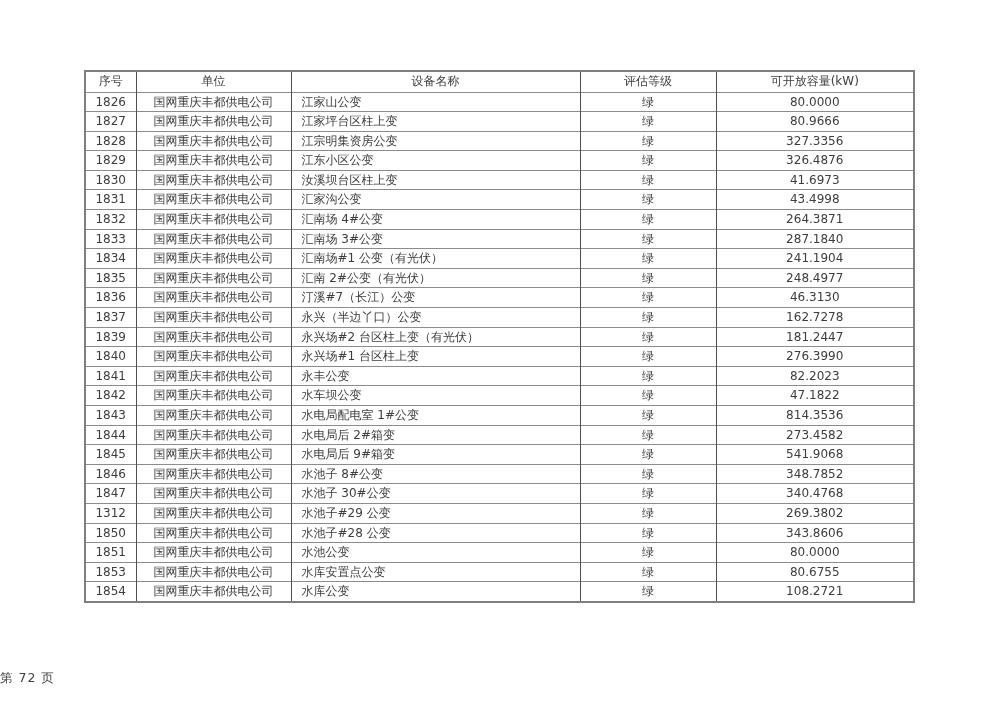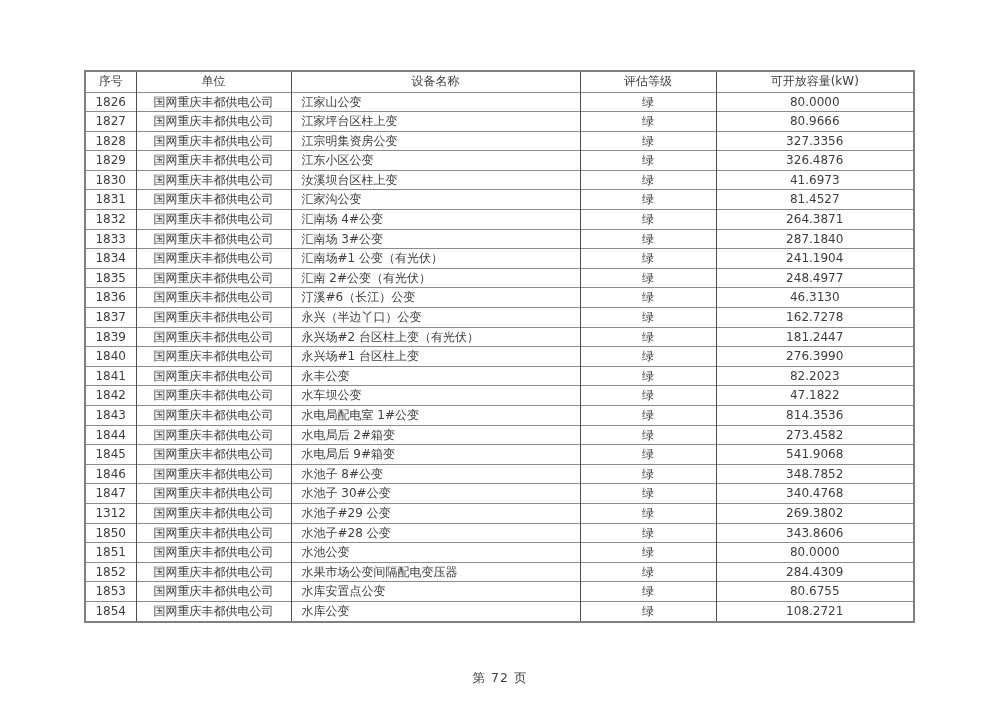--- a/index.html
+++ b/index.html
@@ -51,21 +51,20 @@
   
   table.capacity-table td.cell-device {
     text-align: left;
     padding-left: 10px;
   }
   .page-footer {
     position: absolute;
     left: 0;
     top: 670px;
     width: 100%;
-    text-align: center;
     font-size: 12.5px;
     color: #404040;
     letter-spacing: 1px;
   }
 </style>
 </head>
 <body>
 
 <div class="page">
 
@@ -120,21 +119,21 @@
           <td class="cell-unit">国网重庆丰都供电公司</td>
           <td class="cell-device">汝溪坝台区柱上变</td>
           <td class="cell-grade">绿</td>
           <td class="cell-capacity">41.6973</td>
         </tr>
         <tr>
           <td class="cell-serial">1831</td>
           <td class="cell-unit">国网重庆丰都供电公司</td>
           <td class="cell-device">汇家沟公变</td>
           <td class="cell-grade">绿</td>
-          <td class="cell-capacity">81.4527</td>
+          <td class="cell-capacity">43.4998</td>
         </tr>
         <tr>
           <td class="cell-serial">1832</td>
           <td class="cell-unit">国网重庆丰都供电公司</td>
           <td class="cell-device">汇南场 4#公变</td>
           <td class="cell-grade">绿</td>
           <td class="cell-capacity">264.3871</td>
         </tr>
         <tr>
           <td class="cell-serial">1833</td>
@@ -153,21 +152,21 @@
         <tr>
           <td class="cell-serial">1835</td>
           <td class="cell-unit">国网重庆丰都供电公司</td>
           <td class="cell-device">汇南 2#公变（有光伏）</td>
           <td class="cell-grade">绿</td>
           <td class="cell-capacity">248.4977</td>
         </tr>
         <tr>
           <td class="cell-serial">1836</td>
           <td class="cell-unit">国网重庆丰都供电公司</td>
-          <td class="cell-device">汀溪#6（长江）公变</td>
+          <td class="cell-device">汀溪#7（长江）公变</td>
           <td class="cell-grade">绿</td>
           <td class="cell-capacity">46.3130</td>
         </tr>
         <tr>
           <td class="cell-serial">1837</td>
           <td class="cell-unit">国网重庆丰都供电公司</td>
           <td class="cell-device">永兴（半边丫口）公变</td>
           <td class="cell-grade">绿</td>
           <td class="cell-capacity">162.7278</td>
         </tr>
@@ -247,27 +246,20 @@
           <td class="cell-device">水池子#28 公变</td>
           <td class="cell-grade">绿</td>
           <td class="cell-capacity">343.8606</td>
         </tr>
         <tr>
           <td class="cell-serial">1851</td>
           <td class="cell-unit">国网重庆丰都供电公司</td>
           <td class="cell-device">水池公变</td>
           <td class="cell-grade">绿</td>
           <td class="cell-capacity">80.0000</td>
-        </tr>
-        <tr>
-          <td class="cell-serial">1852</td>
-          <td class="cell-unit">国网重庆丰都供电公司</td>
-          <td class="cell-device">水果市场公变间隔配电变压器</td>
-          <td class="cell-grade">绿</td>
-          <td class="cell-capacity">284.4309</td>
         </tr>
         <tr>
           <td class="cell-serial">1853</td>
           <td class="cell-unit">国网重庆丰都供电公司</td>
           <td class="cell-device">水库安置点公变</td>
           <td class="cell-grade">绿</td>
           <td class="cell-capacity">80.6755</td>
         </tr>
         <tr>
           <td class="cell-serial">1854</td>

